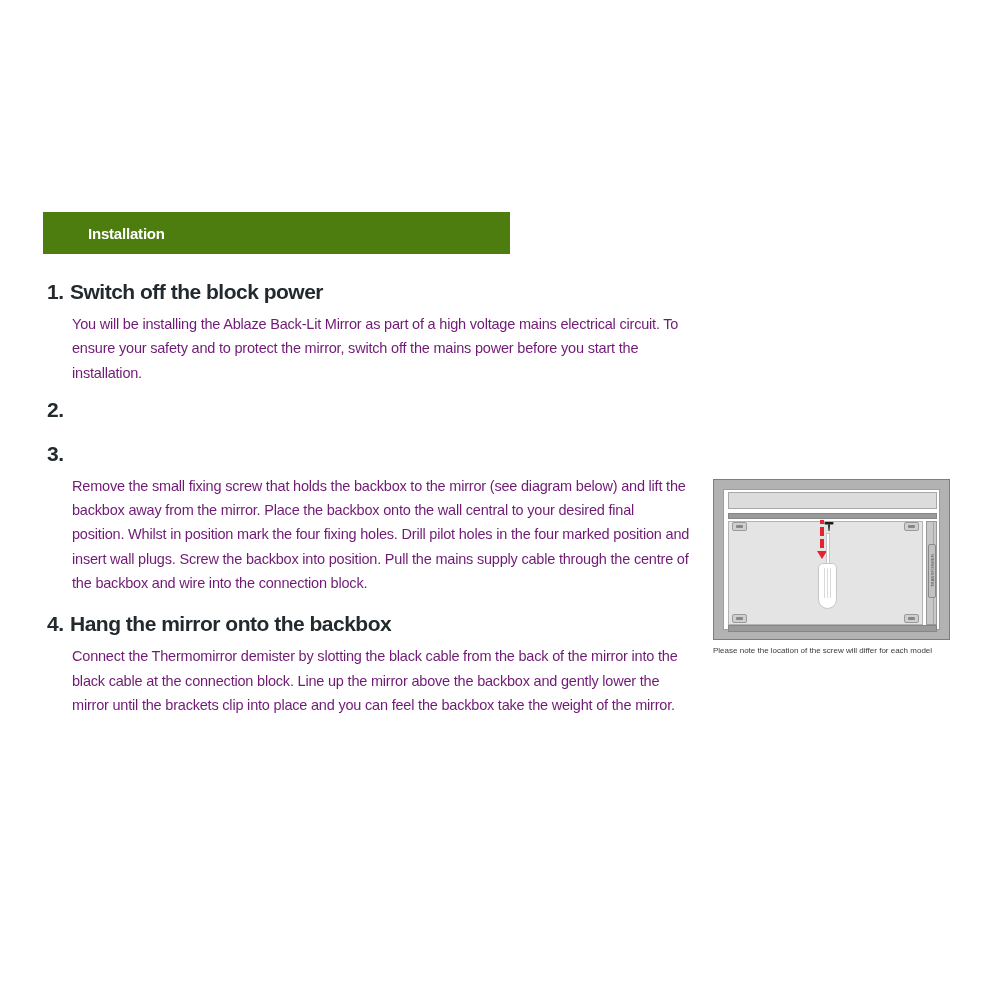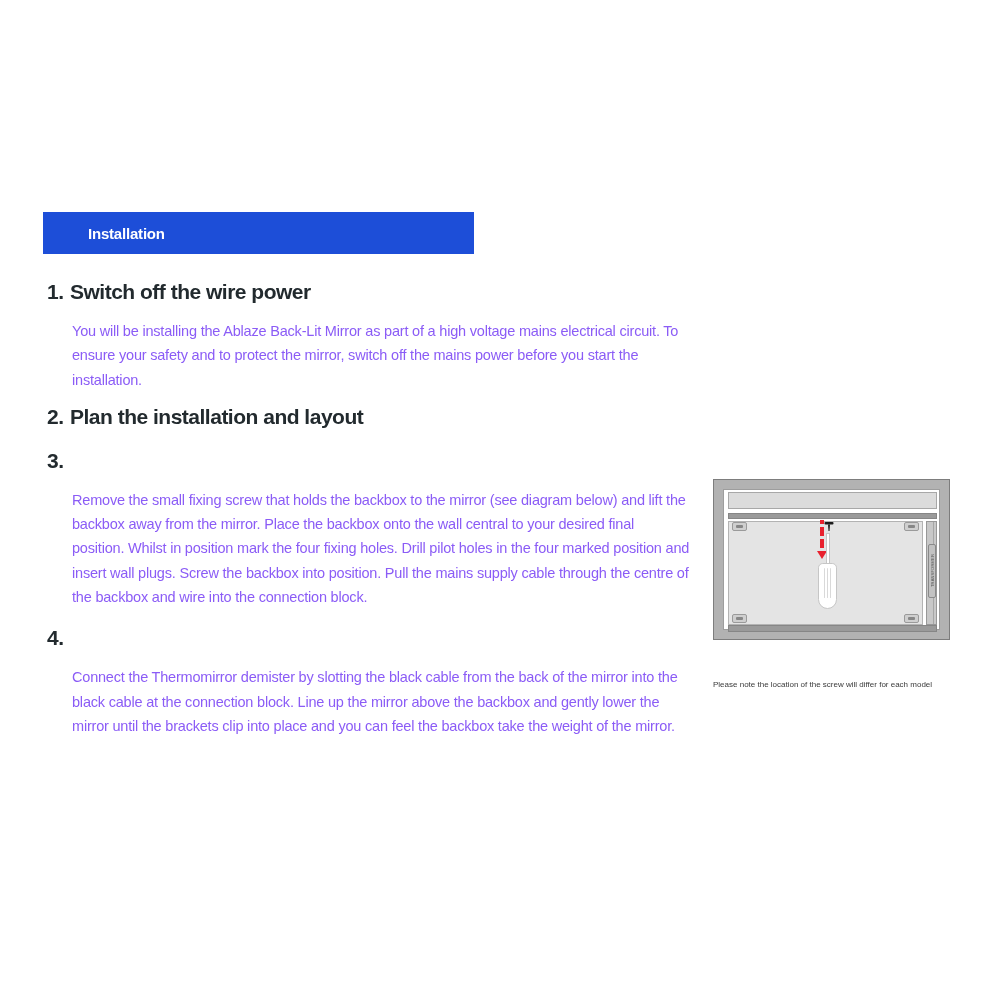--- a/index.html
+++ b/index.html
@@ -4,35 +4,35 @@
 <style>
   * { margin:0; padding:0; box-sizing:border-box; }
   html,body { background:#ffffff; }
   .page {
     position:relative; width:1000px; height:1000px; margin:0 auto;
     background:#ffffff; overflow:hidden;
     font-family:"Liberation Sans", sans-serif;
   }
   
   .section-bar {
-    position:absolute; left:43px; top:212px; width:431px; height:42px;
-    background:#1d4ed8; display:flex; align-items:center;
+    position:absolute; left:43px; top:212px; width:467px; height:42px;
+    background:#4d7c0f; display:flex; align-items:center;
   }
   .section-bar span {
     color:#ffffff; font-size:15px; font-weight:bold; padding-left:45px;
     letter-spacing:-0.2px;
   }
   
   .content { position:absolute; left:43px; top:254px; width:650px; }
   .step-heading { display:flex; align-items:baseline; color:#222a2e;
     font-size:21px; font-weight:bold; line-height:27px; letter-spacing:-0.5px; }
   .step-heading .num { flex:none; width:27px; padding-left:4px; }
   .step-body {
-    margin-left:29px; margin-top:14px; width:618px;
-    color:#8b5cf6; font-size:14.5px; line-height:24.3px; letter-spacing:-0.2px;
+    margin-left:29px; margin-top:7px; width:618px;
+    color:#701a75; font-size:14.5px; line-height:24.3px; letter-spacing:-0.2px;
   }
   .step1 { margin-top:24px; }
   .step2 { margin-top:11px; }
   .step3 { margin-top:17px; }
   .step4 { margin-top:15px; }
   
   .diagram {
     position:absolute; left:713px; top:479px; width:237px; height:161px;
     background:#b2b2b2; border:1px solid #7d7d7d;
   }
@@ -75,60 +75,60 @@
   .screw { position:absolute; left:109px; top:41px; }
   
   .sd-shaft { position:absolute; left:112px; top:53px; width:4px; height:31px;
     background:#ffffff; border:1px solid #c6c6c6; border-bottom:none; }
   .sd-handle { position:absolute; left:104px; top:83px; width:19px; height:46px;
     background:#ffffff; border:1px solid #c6c6c6; border-radius:5px 5px 10px 10px;
     display:flex; justify-content:space-evenly; padding:4px 3px 10px 3px; }
   .sd-handle i { display:block; width:1px; background:#d9d9d9; border-radius:1px; }
   
   .diagram-caption {
-    position:absolute; left:713px; top:680px; width:250px;
+    position:absolute; left:713px; top:646px; width:250px;
     font-size:8px; color:#3a3a3a;
   }
 </style>
 </head>
 <body>
 
 <div class="page">
 
   <div class="section-bar">
     <span>Installation</span>
   </div>
 
   <div class="content">
 
     <section class="step step1">
       <h2 class="step-heading">
         <span class="num">1.</span>
-        <span class="ttl">Switch off the wire power</span>
+        <span class="ttl">Switch off the block power</span>
       </h2>
       <p class="step-body">You will be installing the Ablaze Back-Lit Mirror as part of a high voltage mains electrical circuit. To ensure your safety and to protect the mirror, switch off the mains power before you start the installation.</p>
     </section>
 
     <section class="step step2">
       <h2 class="step-heading">
         <span class="num">2.</span>
-        <span class="ttl">Plan the installation and layout</span>
       </h2>
     </section>
 
     <section class="step step3">
       <h2 class="step-heading">
         <span class="num">3.</span>
       </h2>
       <p class="step-body">Remove the small fixing screw that holds the backbox to the mirror (see diagram below) and lift the backbox away from the mirror. Place the backbox onto the wall central to your desired final position. Whilst in position mark the four fixing holes. Drill pilot holes in the four marked position and insert wall plugs. Screw the backbox into position. Pull the mains supply cable through the centre of the backbox and wire into the connection block.</p>
     </section>
 
     <section class="step step4">
       <h2 class="step-heading">
         <span class="num">4.</span>
+        <span class="ttl">Hang the mirror onto the backbox</span>
       </h2>
       <p class="step-body">Connect the Thermomirror demister by slotting the black cable from the back of the mirror into the black cable at the connection block. Line up the mirror above the backbox and gently lower the mirror until the brackets clip into place and you can feel the backbox take the weight of the mirror.</p>
     </section>
 
   </div>
 
   <div class="diagram">
     <div class="diagram-inner"></div>
     <div class="top-band"></div>
     <div class="top-rail"></div>

